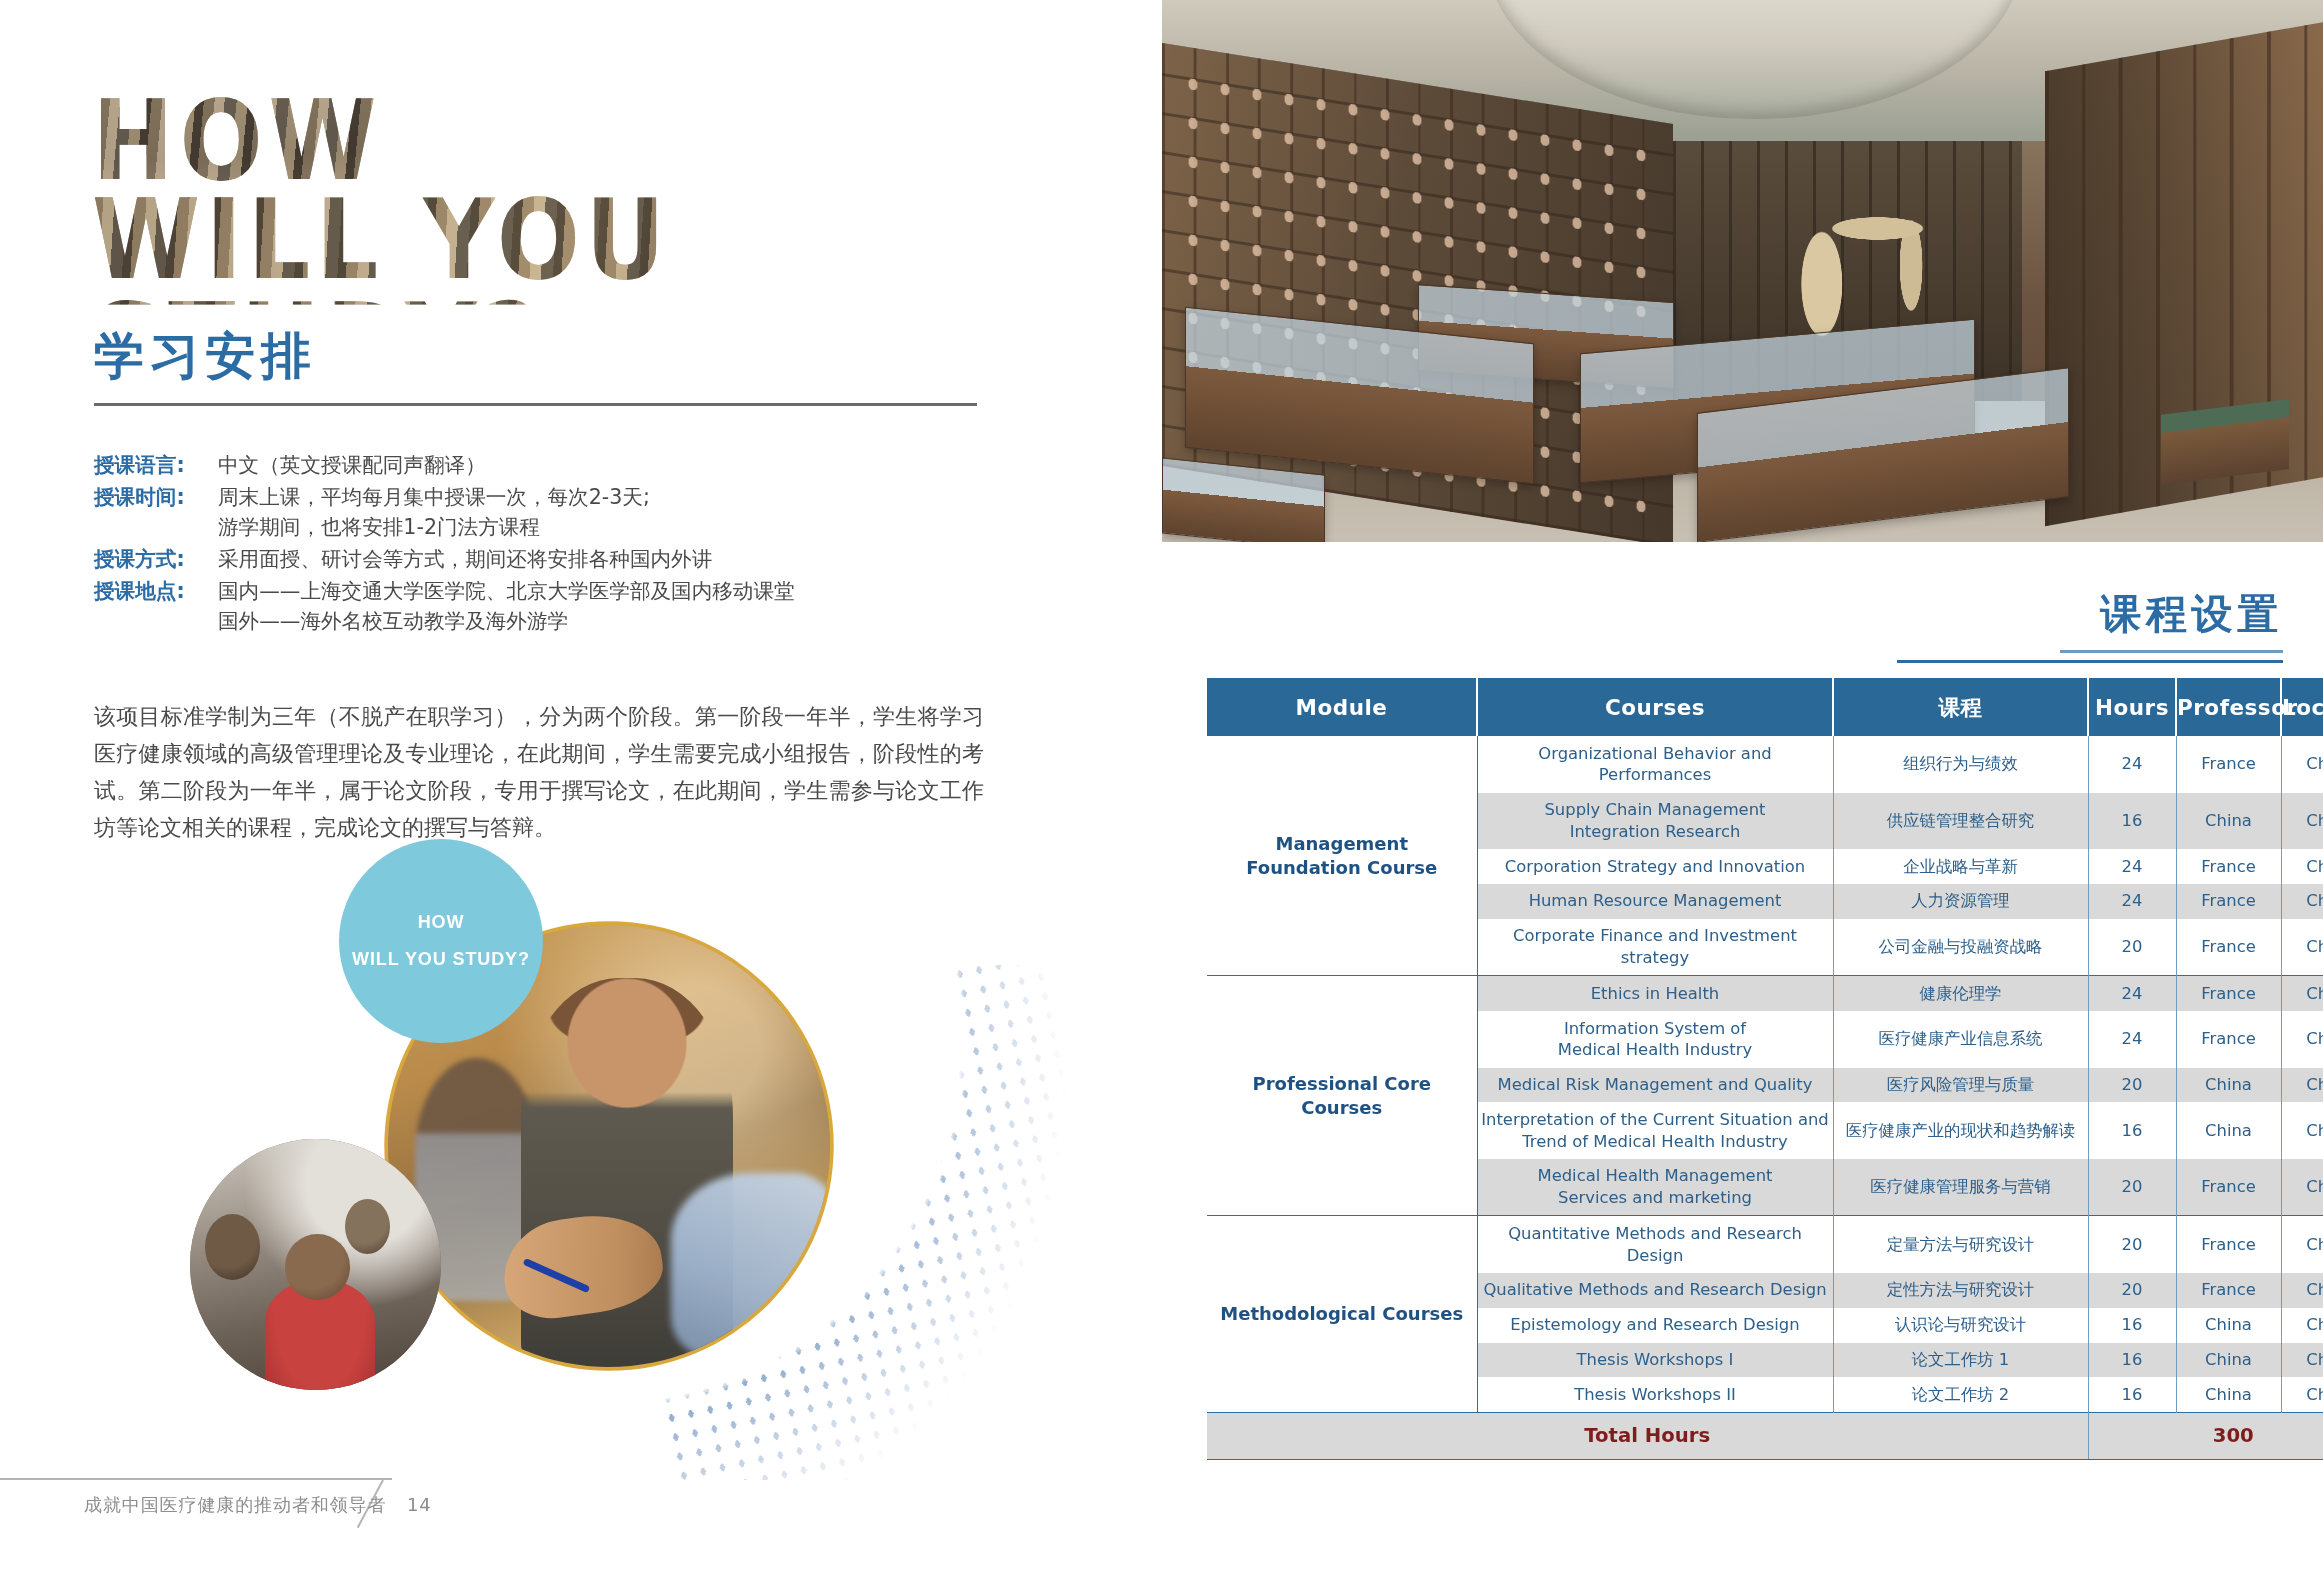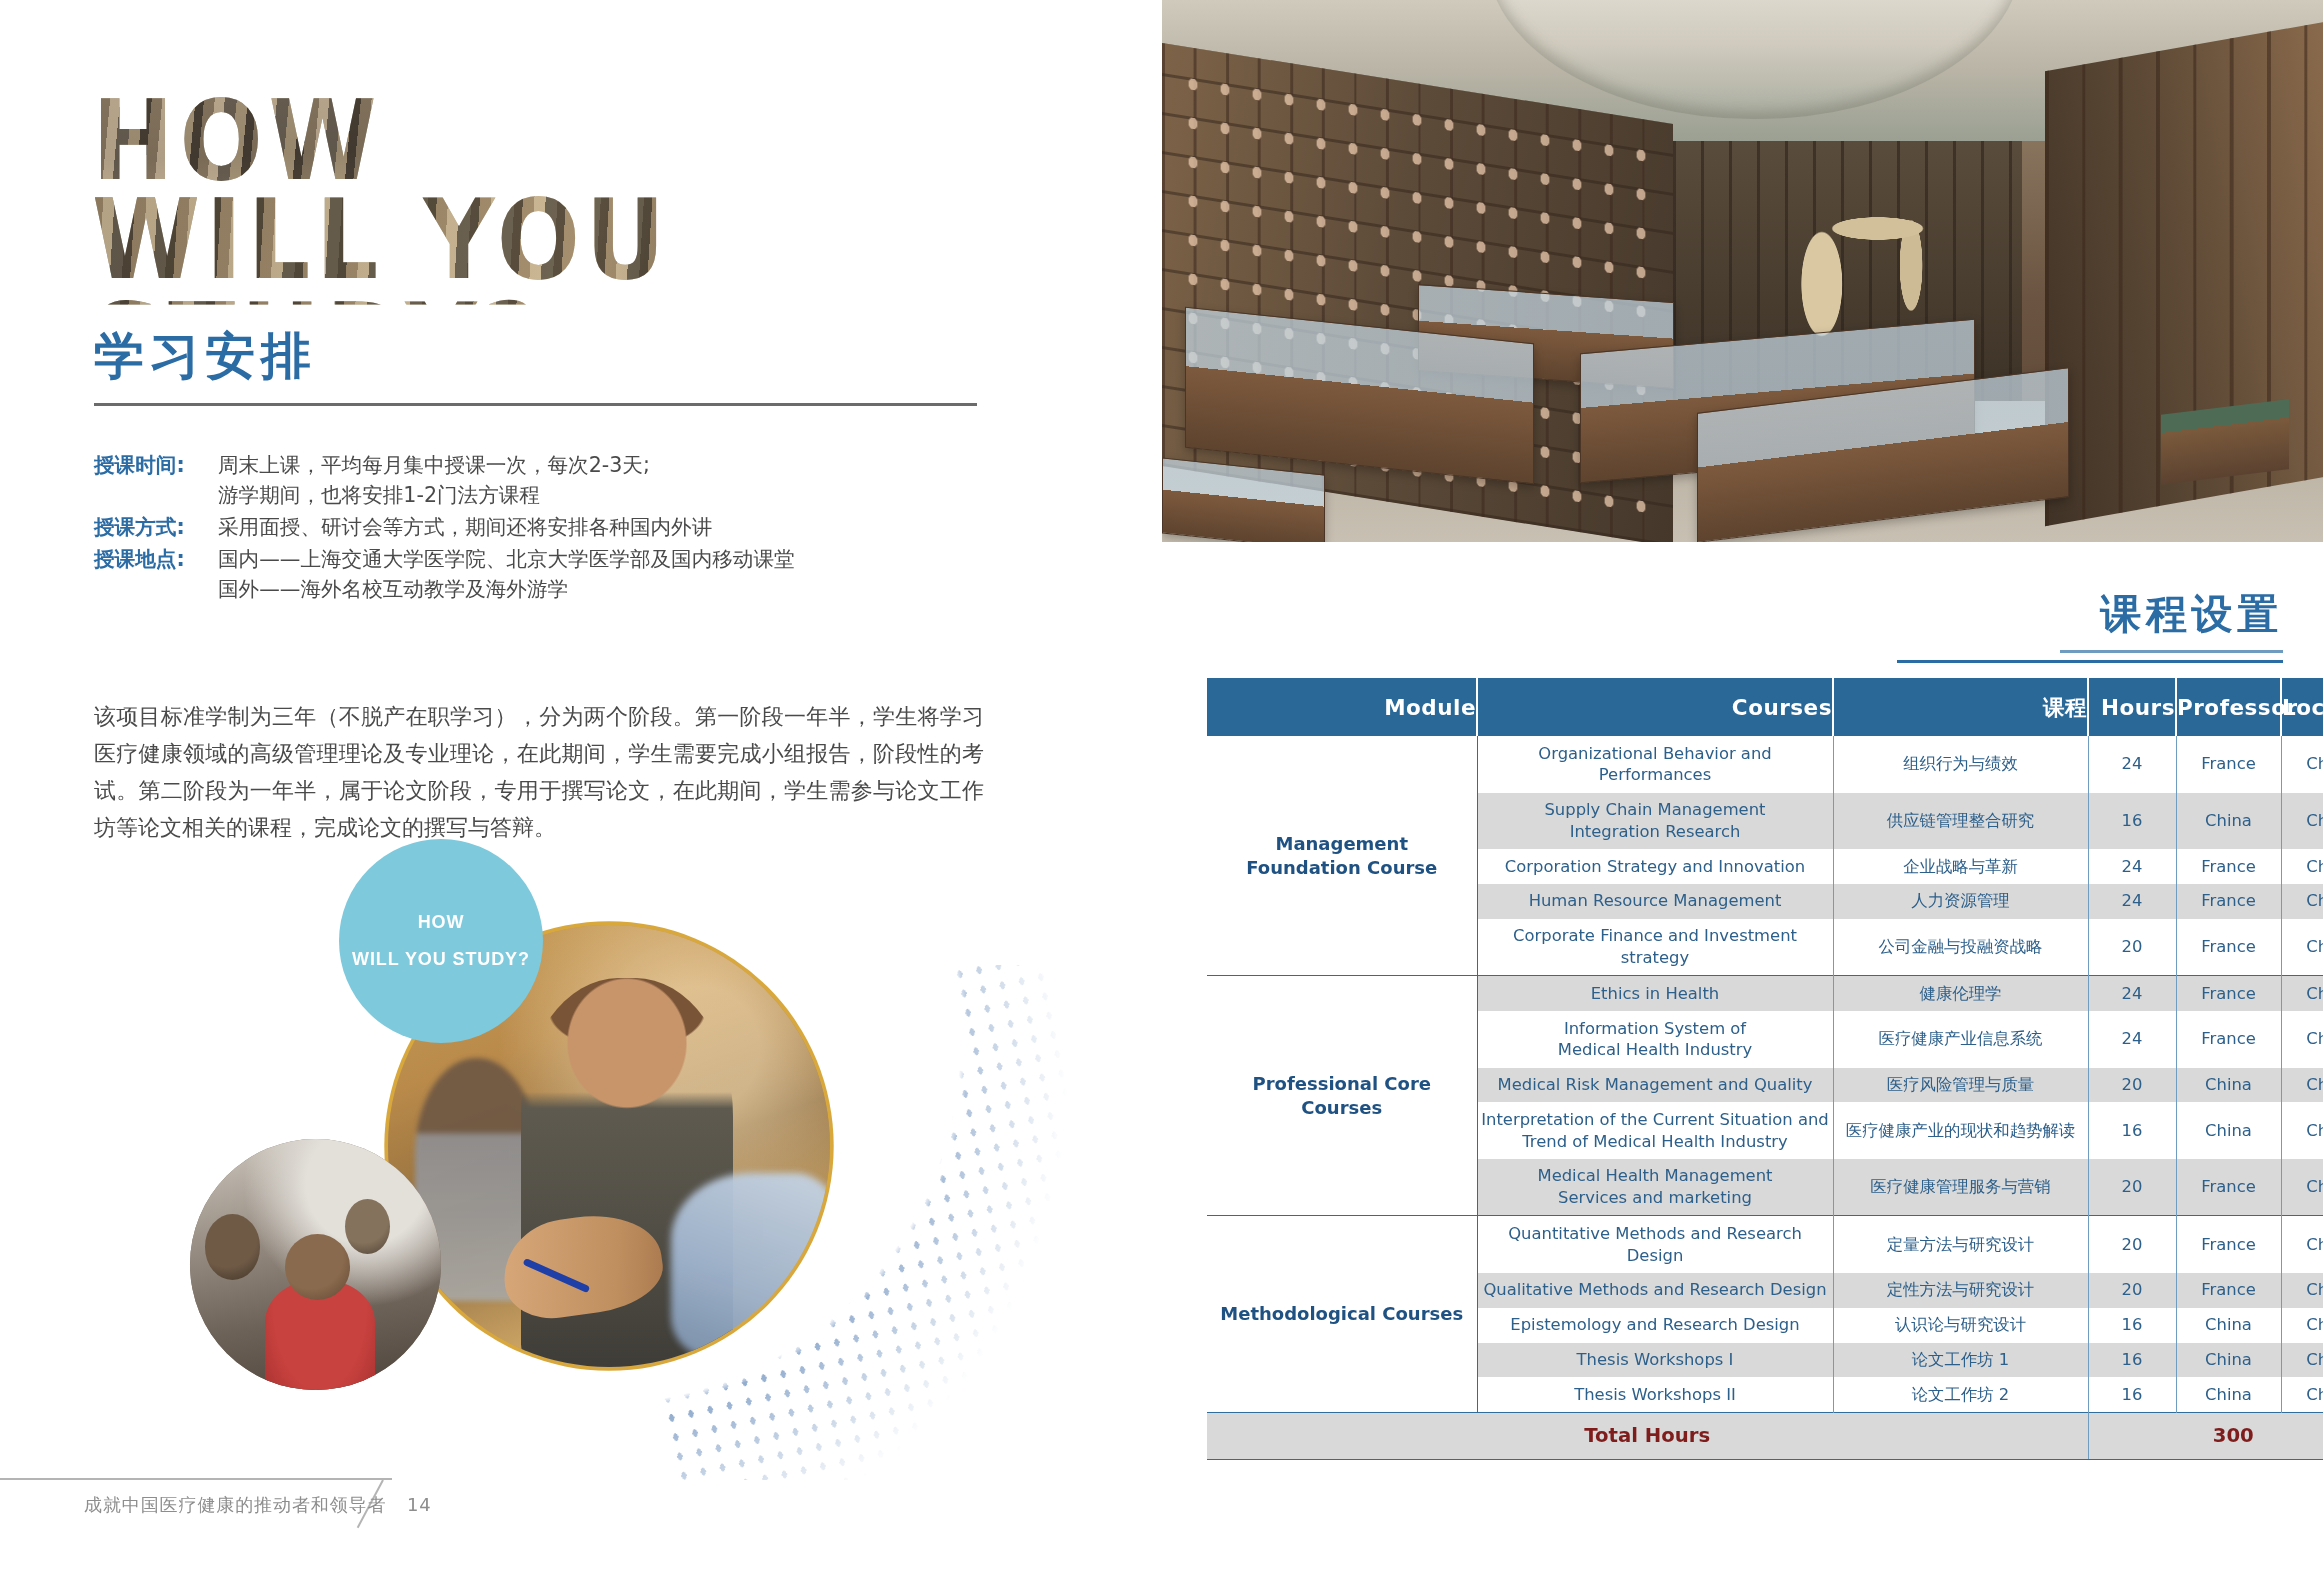--- a/index.html
+++ b/index.html
@@ -280,21 +280,21 @@
   }
   .course-table col.c-mod { width:270px; }
   .course-table col.c-en  { width:356px; }
   .course-table col.c-cn  { width:255px; }
   .course-table col.c-hr  { width:88px; }
   .course-table col.c-pr  { width:105px; }
   .course-table col.c-lo  { width:97px; }
 
   .course-table thead th {
     background:#2a6898; color:#ffffff; font-size:21.5px; font-weight:bold;
-    height:58px; text-align:right; border-right:2.8px solid #ffffff;
+    height:58px; text-align:center; border-right:2.8px solid #ffffff;
     letter-spacing:0.5px;
   }
   .course-table thead th:last-child { border-right:none; }
 
   .course-table td {
     font-size:16.4px; color:#2c5f8a; text-align:center; vertical-align:middle;
     padding:6.6px 3.7px; border-right:0.9px solid #6f9dc0;
     line-height:1.32;
   }
   .course-table td:last-child { border-right:none; }
@@ -336,20 +336,26 @@
 
     <div class="hero-title">
       <div class="hero-line hero-line-1">HOW</div>
       <div class="hero-line hero-line-2">WILL YOU STUDY?</div>
     </div>
 
     <div class="cn-heading">学习安排</div>
     <div class="cn-heading-rule"></div>
 
     <div class="info-block">
+      <div class="info-row">
+        <div class="info-label">授课语言:</div>
+        <div class="info-value">
+          <span>中文（英文授课配同声翻译）</span>
+        </div>
+      </div>
       <div class="info-row">
         <div class="info-label">授课时间:</div>
         <div class="info-value">
           <span>周末上课，平均每月集中授课一次，每次2-3天;</span>
           <span class="sub">游学期间，也将安排1-2门法方课程</span>
         </div>
       </div>
       <div class="info-row">
         <div class="info-label">授课方式:</div>
         <div class="info-value">

